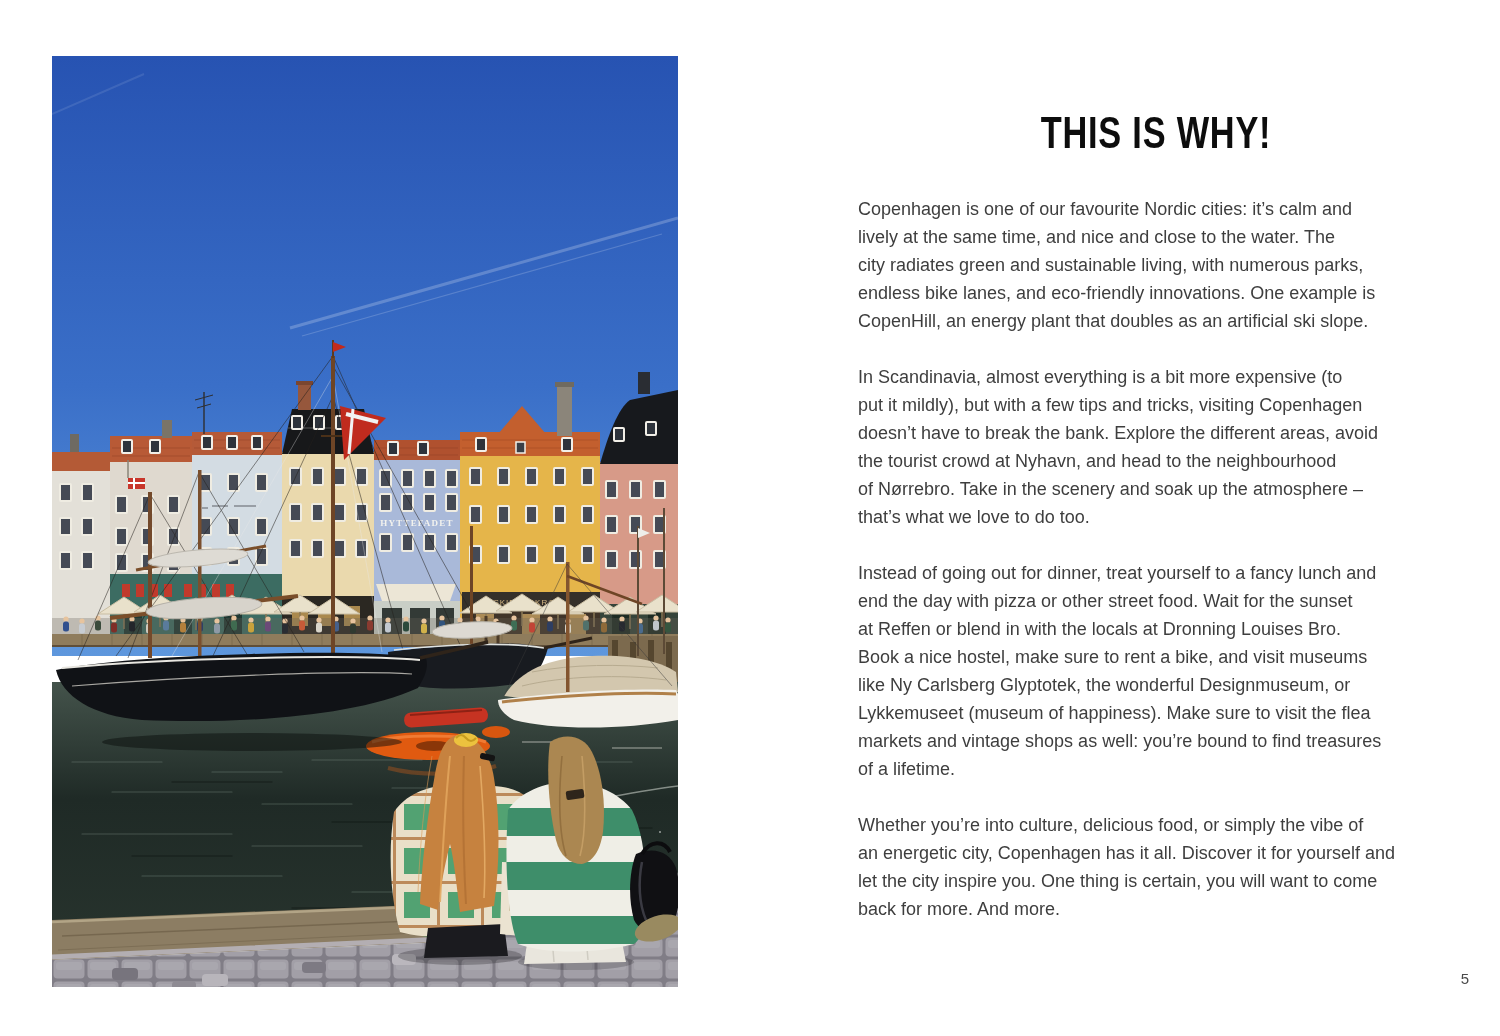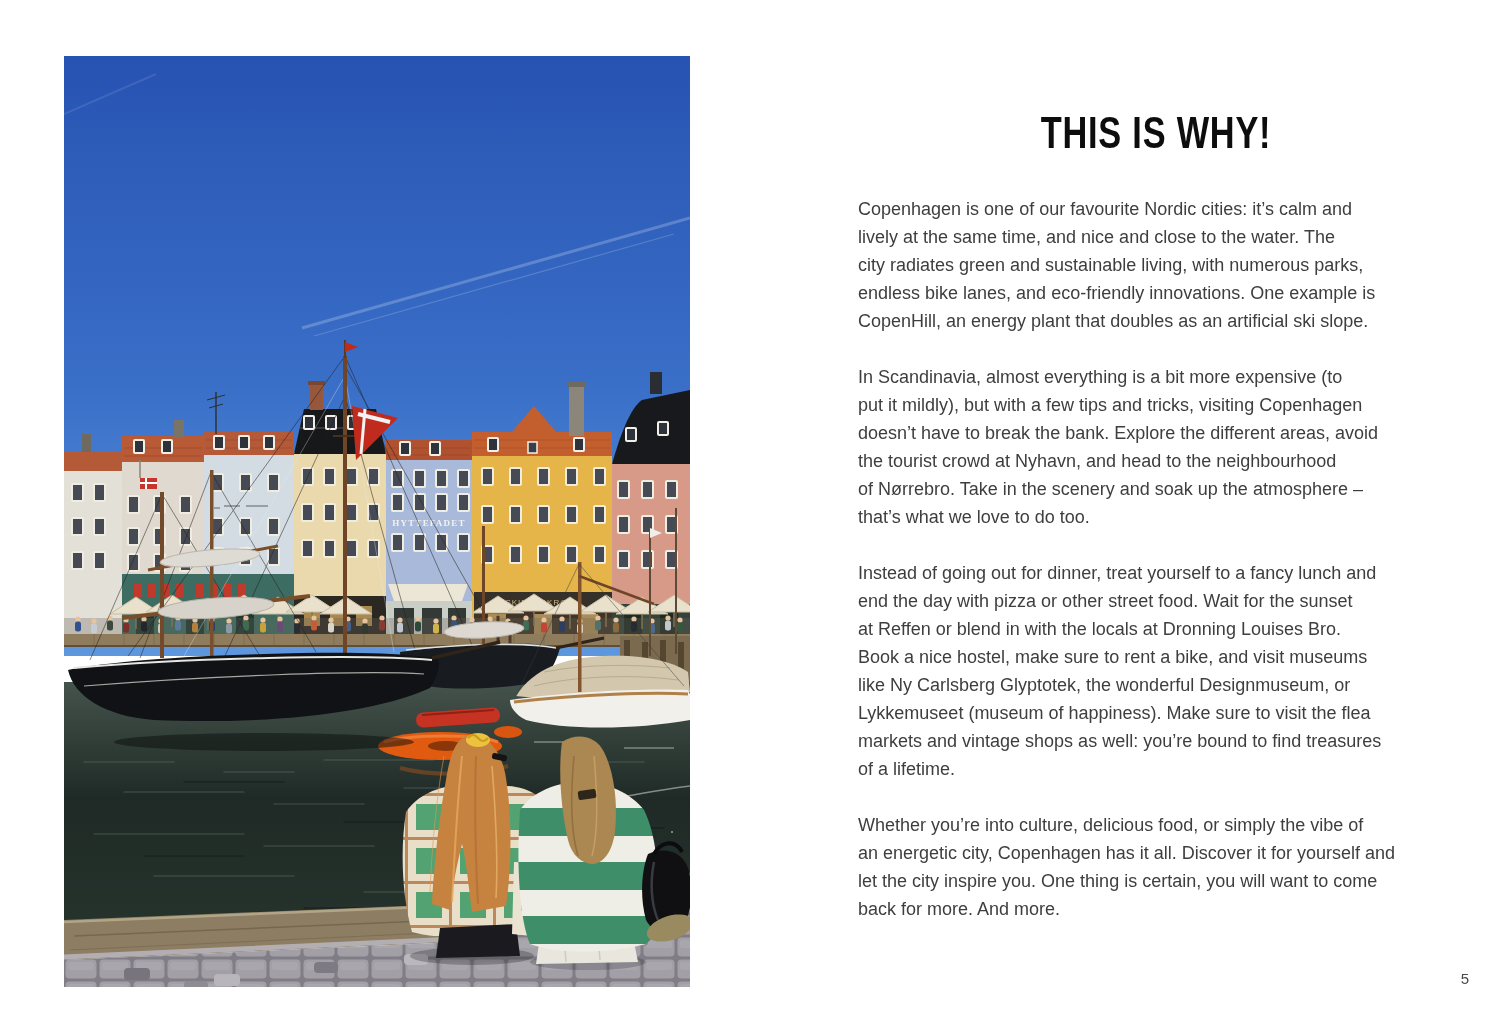--- a/index.html
+++ b/index.html
@@ -1,21 +1,21 @@
 <!DOCTYPE html>
 <html><head>
 <meta charset="utf-8">
 <style>
   html,body{margin:0;padding:0;}
   body{
     width:1500px;height:1036px;position:relative;overflow:hidden;
     background:#ffffff;font-family:"Liberation Sans",sans-serif;
   }
   .photo{
-    position:absolute;left:64px;top:56px;width:626px;height:931px;
+    position:absolute;left:52px;top:56px;width:626px;height:931px;
   }
   .photo svg{display:block;width:100%;height:100%;}
   .page-title{
     position:absolute;left:858px;top:82px;width:596px;
     text-align:center;font-size:44px;font-weight:700;letter-spacing:1px;
     color:#0d0d0d;transform:scaleX(0.78);transform-origin:center;
     white-space:nowrap;line-height:1;
   }
   .body-text{
     position:absolute;left:858px;top:195px;width:650px;

